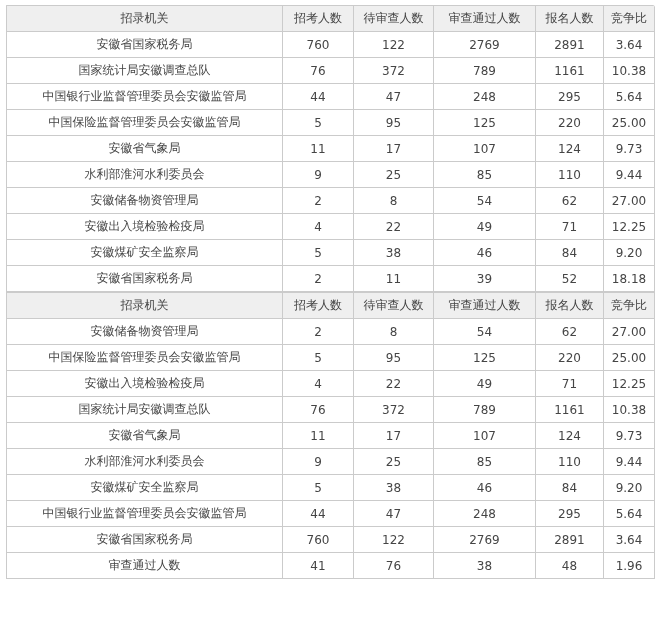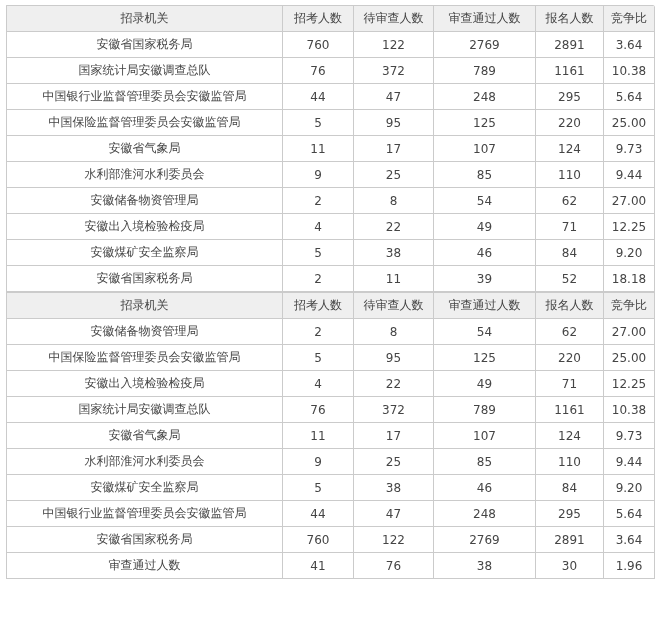--- a/index.html
+++ b/index.html
@@ -253,19 +253,19 @@
           <td>122</td>
           <td>2769</td>
           <td>2891</td>
           <td>3.64</td>
         </tr>
         <tr>
           <td>审查通过人数</td>
           <td>41</td>
           <td>76</td>
           <td>38</td>
-          <td>30</td>
+          <td>48</td>
           <td>1.96</td>
         </tr>
       </tbody>
   </table>
 
 </div>
 
 </body></html>

